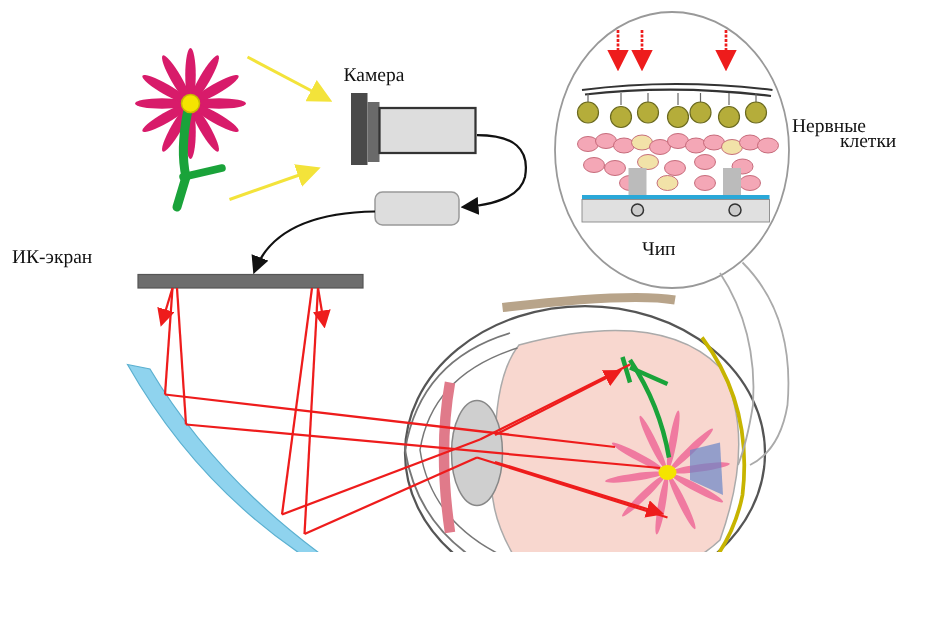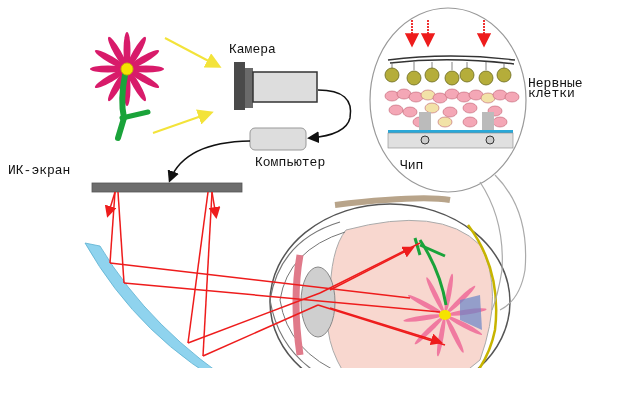--- a/index.html
+++ b/index.html
@@ -1,16 +1,16 @@
 <!DOCTYPE html>
 <html><head>
 <meta charset="utf-8">
 <style>
   html,body{margin:0;padding:0;background:#fff;}
-  #stage{position:relative;width:623px;height:368px;overflow:hidden;background:#fff;font-family:Liberation Mono, monospace;}
+  #stage{position:relative;width:623px;height:368px;overflow:hidden;background:#fff;font-family:Liberation Serif, serif;}
   svg{position:absolute;left:0;top:0;}
   .lbl{position:absolute;font-size:13px;color:#111;white-space:nowrap;font-weight:500;}
 </style>
 </head>
 <body>
 
 <div id="stage">
 <svg width="623" height="417" viewBox="0 0 623 417">
   <defs>
     <marker id="ah-black" markerWidth="8" markerHeight="8" refX="6" refY="4" orient="auto">
@@ -166,18 +166,17 @@
           <rect x="482" y="112" width="12" height="18" fill="#bbb"></rect>
         </g>
     <rect x="388" y="130" width="125" height="3" fill="#2aa8d8"></rect>
     <rect x="388" y="133" width="125" height="15" fill="#e0e0e0" stroke="#888" stroke-width="0.6"></rect>
     <circle cx="425" cy="140" r="4" fill="#ccc" stroke="#333" stroke-width="1"></circle>
     <circle cx="490" cy="140" r="4" fill="#ccc" stroke="#333" stroke-width="1"></circle>
   </g>
 </svg>
 
 <div class="lbl" style="left:229px;top:42px;">Камера</div>
-<div class="lbl" style="left:255px;top:155px;">Компьютер</div>
 <div class="lbl" style="left:8px;top:163px;">ИК-экран</div>
 <div class="lbl" style="left:528px;top:76px;">Нервные</div>
-<div class="lbl" style="left:528px;top:86px;">клетки</div>
-<div class="lbl" style="left:400px;top:158px;">Чип</div>
+<div class="lbl" style="left:528px;top:86px;padding-left:32px;">клетки</div>
+<div class="lbl" style="left:428px;top:158px;">Чип</div>
 </div>
 
 </body></html>

